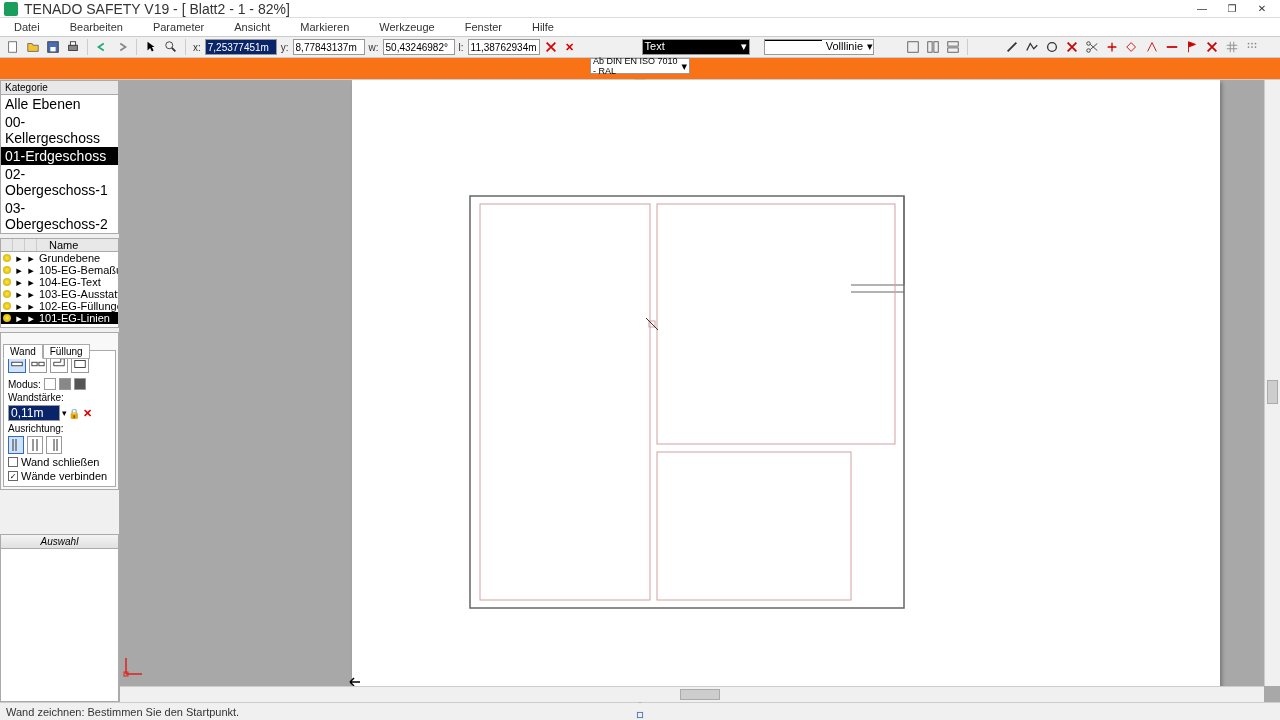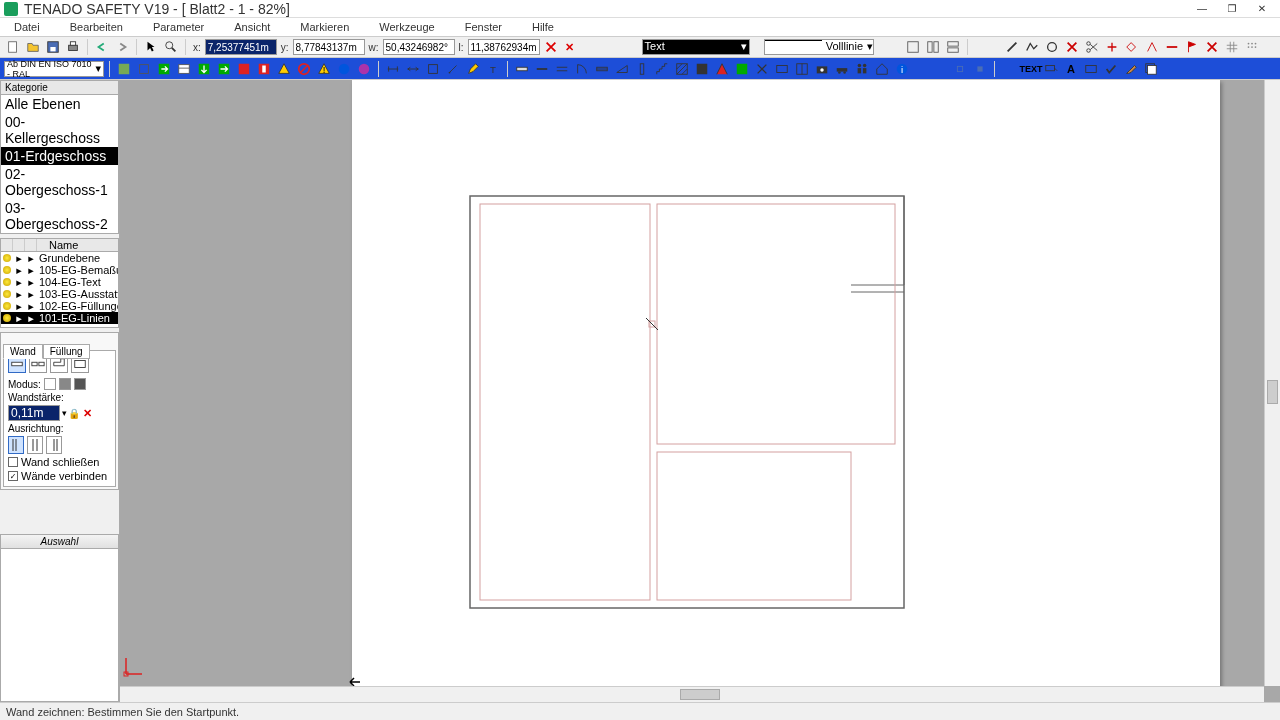--- a/index.html
+++ b/index.html
@@ -19,21 +19,21 @@
 .toolbar1 .tbtn { width: 18px; height: 18px; display: flex; align-items: center; justify-content: center; border: 1px solid transparent; }
 .toolbar1 .sep { width: 1px; height: 16px; background: #ccc; margin: 0 3px; }
 .toolbar1 .coordlabel { font-size: 10px; color: #333; margin: 0 2px; }
 .toolbar1 .coordinput { height: 16px; width: 72px; font-size: 10px; padding: 0 2px; border: 1px solid #999; background: #fff; }
 .toolbar1 .coordinput.sel { background: #0a246a; color: #fff; }
 .toolbar1 .xbtn { width: 16px; height: 16px; display: flex; align-items: center; justify-content: center; color: #d00; font-weight: bold; }
 .toolbar1 .textsel { height: 16px; width: 108px; font-size: 10px; background: #000; color: #fff; border: 1px solid #999; padding: 0 2px; }
 .toolbar1 .linesel { height: 16px; width: 110px; font-size: 10px; border: 1px solid #999; background: #fff; display: flex; align-items: flex-start; padding: 0 0; }
 .toolbar1 .linesel .line { flex:1; height:1px; background:#000; margin-right:4px; }
 
-.toolbar2 { height: 22px; background: #1d4ed8; border-bottom: 1px solid #ccc; display: flex; align-items: center; padding: 0 4px; gap: 2px; }
+.toolbar2 { height: 22px; background: #f97316; border-bottom: 1px solid #ccc; display: flex; align-items: center; padding: 0 4px; gap: 2px; flex-direction: column; }
 .toolbar2 .palettesel { height: 16px; width: 100px; font-size: 10px; border: 1px solid #999; background: #fff; padding: 0 2px; display:flex; align-items:center; }
 .toolbar2 .tbtn { width: 18px; height: 18px; display: flex; align-items: center; justify-content: center; }
 .toolbar2 .sep { width: 1px; height: 16px; background: #ccc; margin: 0 3px; }
 
 .mainarea { display: flex; height: 622px; }
 .sidebar { width: 120px; background: #f0f0f0; border-right: 1px solid #aaa; display: flex; flex-direction: column; }
 .panel { border: 1px solid #aaa; background: #fff; margin: 0; }
 .panel-header { background: #e8e8e8; font-size: 10px; padding: 1px 4px; border-bottom: 1px solid #aaa; }
 .cat-item { font-size: 14px; padding: 1px 4px; cursor: default; }
 .cat-item.active { background: #000; color: #fff; }

